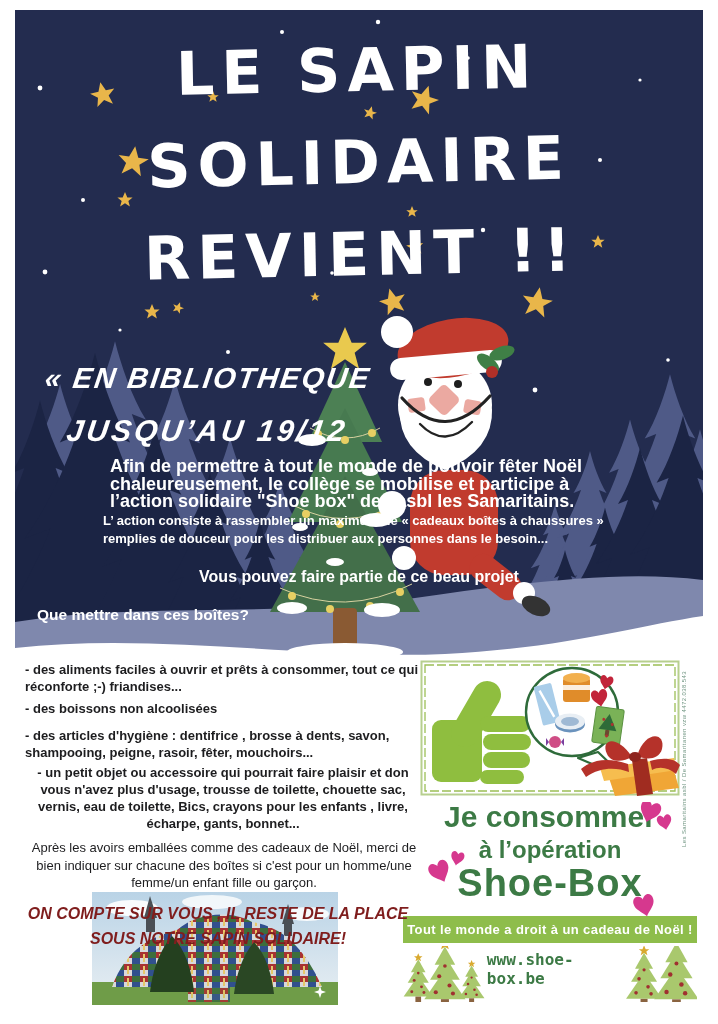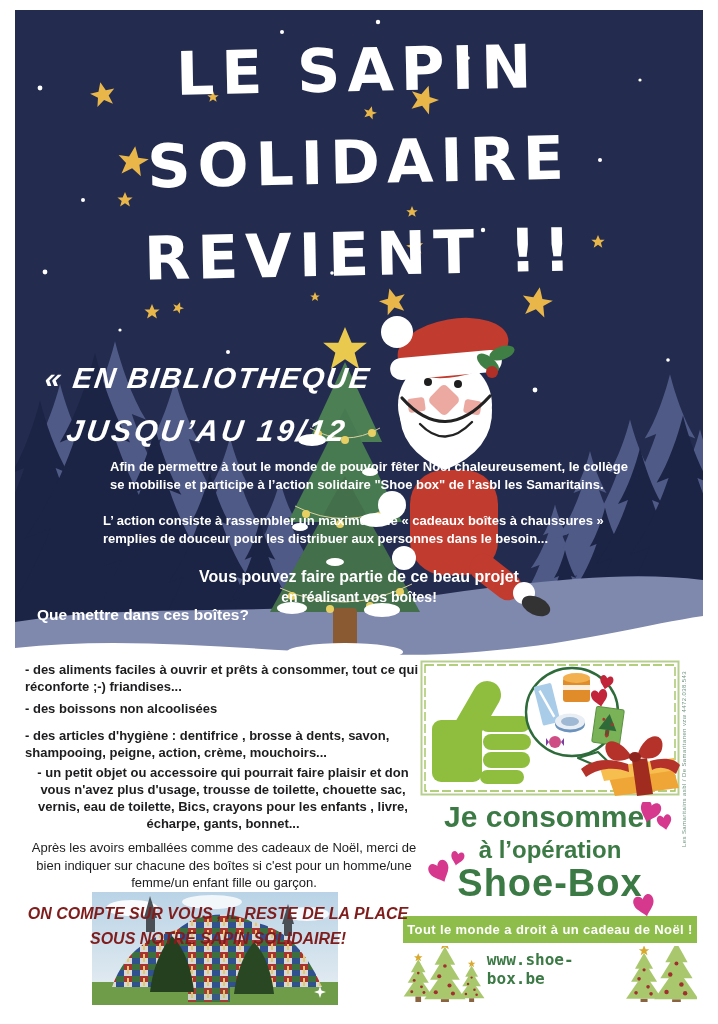--- a/index.html
+++ b/index.html
@@ -10,21 +10,21 @@
   .poster{position:absolute;left:15px;top:10px;width:688px;height:648px;background:#232c4f;overflow:hidden;}
   .poster svg.backdrop{position:absolute;left:0;top:0;z-index:1;}
   .poster svg.santa{position:absolute;left:225px;top:300px;z-index:2;}
   .poster .txt{position:absolute;z-index:3;color:#fff;}
 
   .title{left:0;top:14px;width:100%;text-align:center;font-family:"DejaVu Sans",sans-serif;
          font-weight:700;font-size:60px;letter-spacing:7px;line-height:92px;transform:rotate(-1.2deg);}
   .title div{white-space:nowrap;}
   .sub1{left:30px;top:352px;font-style:italic;font-weight:700;font-size:29px;letter-spacing:2px;transform:skewX(-8deg);}
   .sub2{left:52px;top:404px;font-style:italic;font-weight:700;font-size:30px;letter-spacing:3px;transform:skewX(-8deg);}
-  .intro{left:95px;top:448px;width:522px;font-weight:700;font-size:13px;line-height:17.5px;text-align:left;}
+  .intro{left:95px;top:448px;width:522px;font-weight:700;font-size:18px;line-height:17.5px;text-align:left;}
   .action{left:88px;top:502px;width:528px;font-weight:700;font-size:13px;line-height:17.5px;text-align:left;}
   .red-line{left:0;top:558px;width:100%;text-align:center;font-weight:700;font-size:16px;color:#e43b26;}
   .white-line{left:0;top:579px;width:100%;text-align:center;font-weight:700;font-size:14px;}
   .question{left:22px;top:596px;font-weight:700;font-size:15.5px;}
 
   
   .list-item{position:absolute;left:25px;width:396px;color:#1d1d1f;font-weight:700;
              font-size:13px;line-height:17px;}
   .li1{top:634px;}
   .li2{top:661px;}
@@ -219,28 +219,27 @@
     <div class="txt title">
       <div>LE SAPIN</div>
       <div>SOLIDAIRE</div>
       <div>REVIENT !!</div>
     </div>
     <div class="txt sub1">« EN BIBLIOTHEQUE</div>
     <div class="txt sub2">JUSQU’AU 19/12</div>
     <div class="txt intro">Afin de permettre à tout le monde de pouvoir fêter Noël chaleureusement, le collège se mobilise et participe à l’action solidaire "Shoe box" de l’asbl les Samaritains.</div>
     <div class="txt action">L’ action consiste à rassembler un maximum de « cadeaux boîtes à chaussures » remplies de douceur pour les distribuer aux personnes dans le besoin...</div>
     <div class="txt red-line">Vous pouvez faire partie de ce beau projet</div>
-    <div class="txt white-line">en réalisant vos boîtes!</div>
     <div class="txt question">Que mettre dans  ces boîtes?</div>
   </div>
 
   <div class="list-item li1">- une carte de vœux</div>
   <div class="list-item li2">- des aliments faciles à ouvrir et prêts à consommer, tout ce qui réconforte ;-) friandises...</div>
   <div class="list-item li3">- des boissons non alcoolisées</div>
-  <div class="list-item li4">- des articles d'hygiène : dentifrice , brosse à dents, savon,  shampooing, peigne, action, crème, mouchoirs...</div>
+  <div class="list-item li4">- des articles d'hygiène : dentifrice , brosse à dents, savon,  shampooing, peigne, rasoir, fêter, mouchoirs...</div>
   <div class="list-item li5">- un petit objet ou accessoire qui pourrait faire plaisir et don vous n'avez plus d'usage, trousse de toilette, chouette sac, vernis, eau de toilette, Bics, crayons pour les enfants , livre, écharpe, gants, bonnet...</div>
   <div class="closing">Après les avoirs emballées comme des cadeaux de Noël, merci de bien indiquer sur chacune des boîtes si c'est pour un homme/une femme/un enfant fille ou garçon.</div>
   <div class="cta">ON COMPTE SUR VOUS , IL RESTE DE LA PLACE SOUS NOTRE SAPIN SOLIDAIRE!</div>
 
   <svg class="photo" width="246" height="113" viewBox="0 0 246 113">
     <defs>
       <linearGradient id="sky" x1="0" y1="0" x2="0" y2="1">
         <stop offset="0" stop-color="#b9d3e6"></stop>
           <stop offset="1" stop-color="#e9eff3"></stop>
       </linearGradient>

